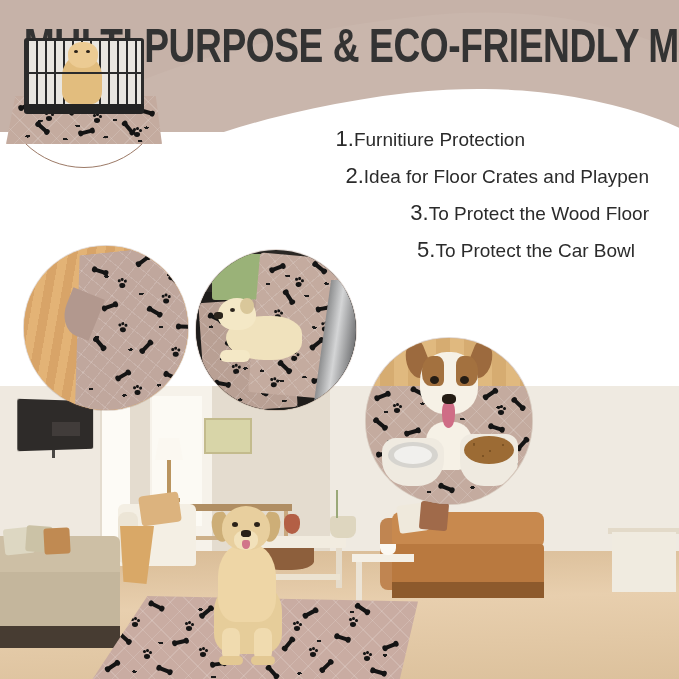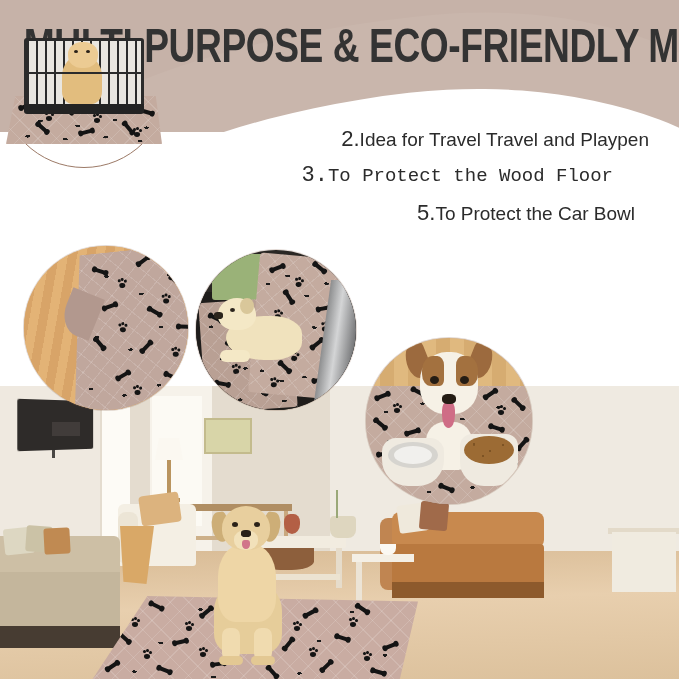--- a/index.html
+++ b/index.html
@@ -322,24 +322,27 @@
 
 <div id="header-banner">
   <div id="header-bg"></div>
   <div id="wave-dark"></div>
   <div id="wave-light"></div>
   <div id="wave-white"></div>
   <div id="banner-title">MULTI-PURPOSE &amp; ECO-FRIENDLY MAT</div>
 </div>
 
 <div id="feature-list">
+  <div class="feature-item" style="margin-right:124px;">
+    <span class="feature-num">1.</span><span>Furnitiure Protection</span>
+  </div>
   <div class="feature-item" style="margin-right:0px;">
-    <span class="feature-num">2.</span><span>Idea for Travel Travel and Playpen</span>
-  </div>
-  <div class="feature-item" style="margin-right:36px;font-family:Liberation Mono, monospace;">
+    <span class="feature-num">2.</span><span>Idea for Floor Crates and Playpen</span>
+  </div>
+  <div class="feature-item" style="">
     <span class="feature-num">3.</span><span>To Protect the Wood Floor</span>
   </div>
   <div class="feature-item" style="margin-right:14px;">
     <span class="feature-num">5.</span><span>To Protect the Car Bowl</span>
   </div>
 </div>
 
 <div id="room-scene">
   <div class="rs" id="wall-left"></div>
   <div class="rs" id="wall-mid"></div>

